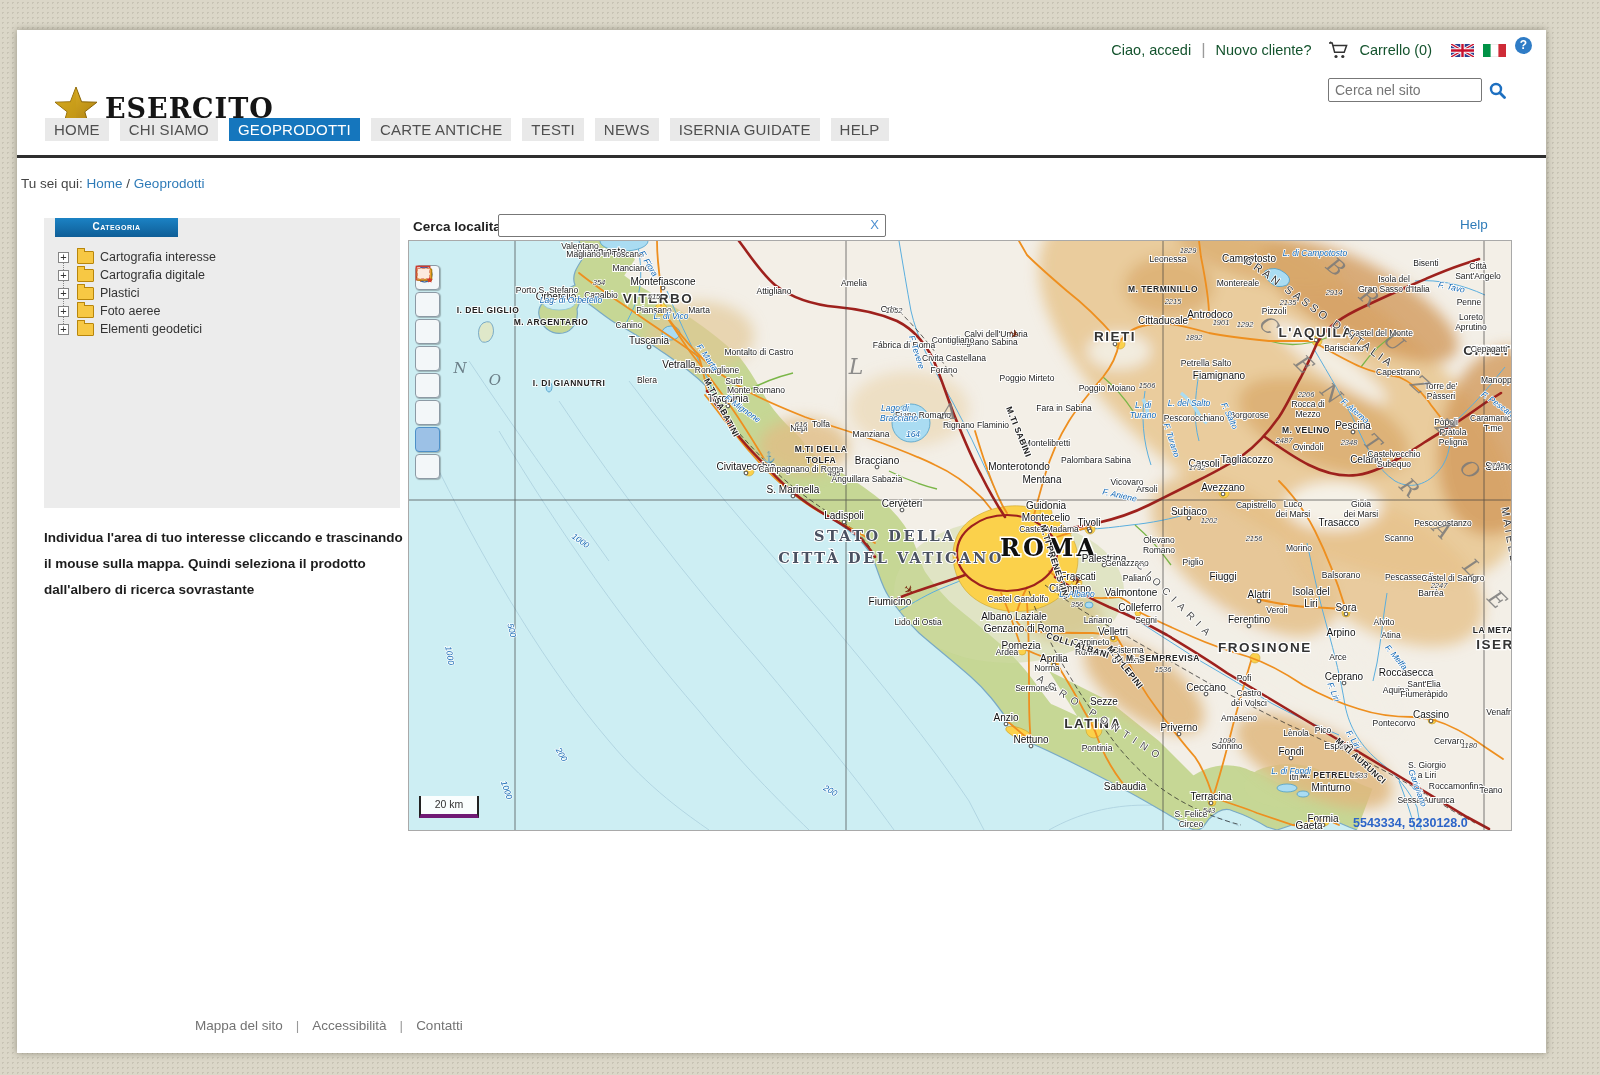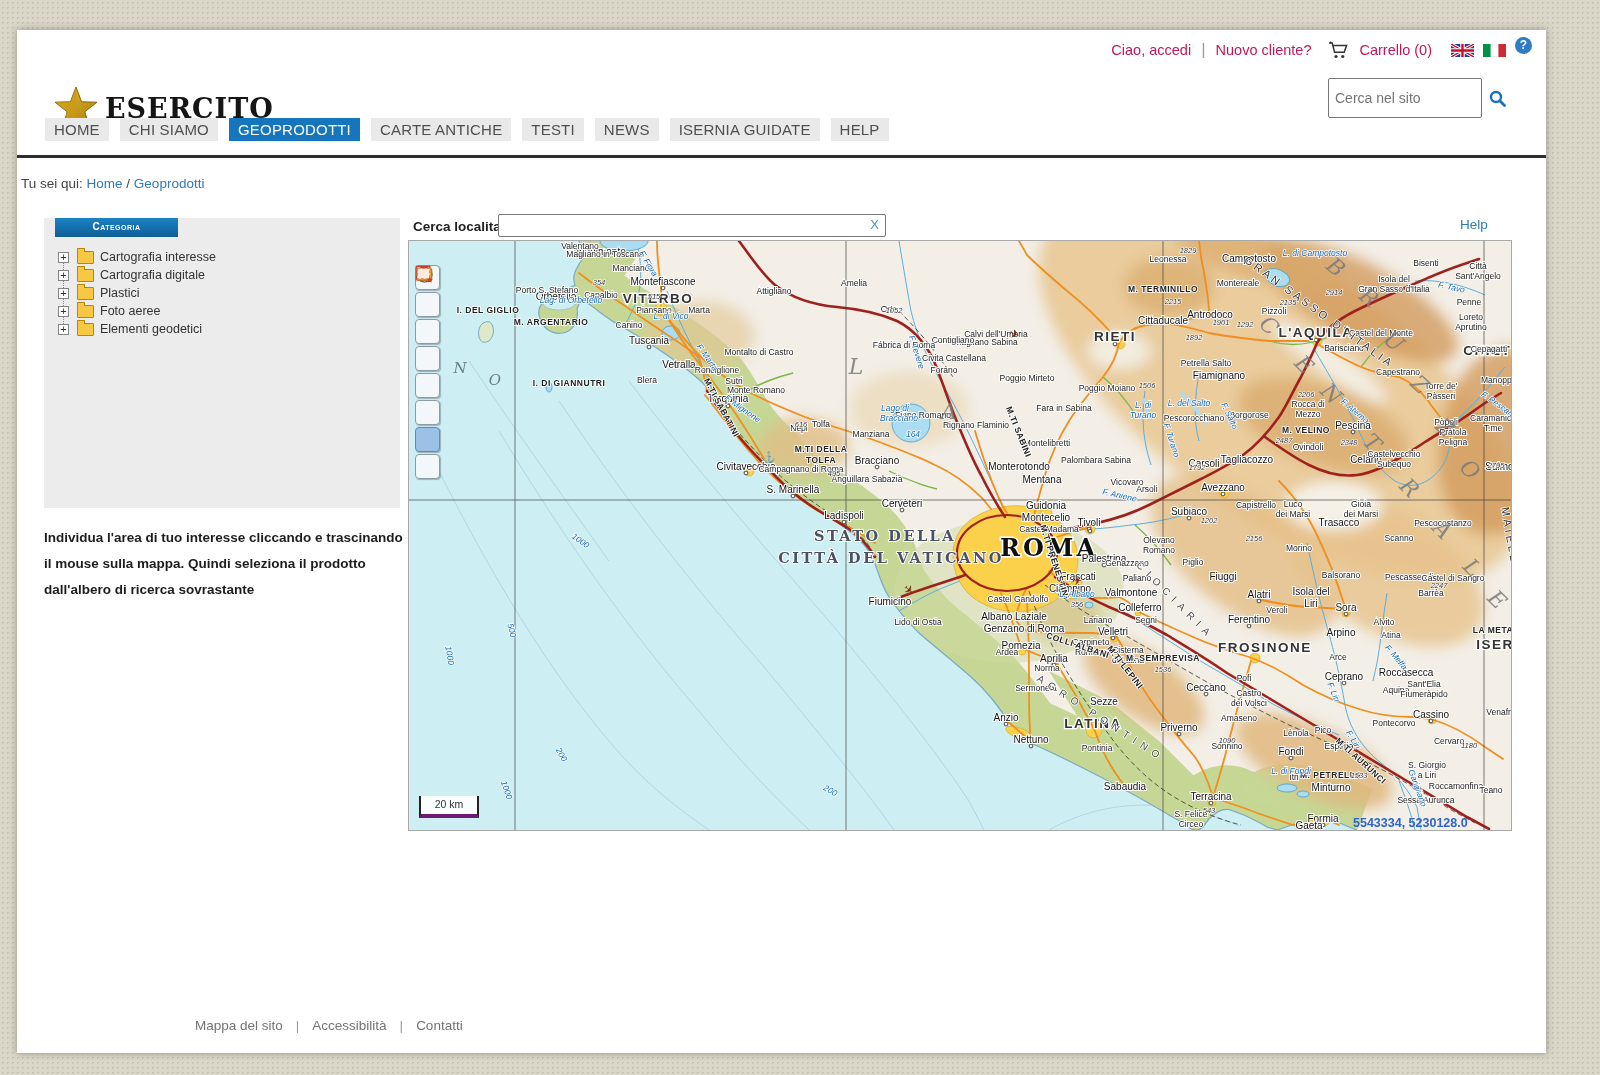--- a/index.html
+++ b/index.html
@@ -11,28 +11,28 @@
     background-size:5px 5px;
   }
   .card{
     position:absolute;left:17px;top:30px;width:1529px;height:1023px;
     background:#ffffff;box-shadow:0 0 7px rgba(60,55,40,.45);
   }
   
   .logo{position:absolute;left:36px;top:12px;display:flex;align-items:center;gap:6px;margin-top:44px;}
   .logo-text{font-family:"DejaVu Serif",serif;font-weight:bold;font-size:27px;letter-spacing:1px;color:#151515;}
   .toplinks{position:absolute;top:10px;right:14px;display:flex;align-items:center;gap:9px;font-size:14.5px;}
-  .toplinks a{color:#be185d;text-decoration:none;cursor:pointer;}
+  .toplinks a{color:#14532d;text-decoration:none;cursor:pointer;}
   .tl-sep{color:#9a9a9a;font-size:17px;margin:0 1px;}
   .flag{display:inline-block;line-height:0;cursor:pointer;}
   .help-bubble{width:17px;height:17px;border-radius:50%;background:#2f7cc6;color:#fff;
     font-size:12px;font-weight:bold;text-align:center;line-height:17px;cursor:pointer;margin-top:-10px;}
   .site-search{position:absolute;top:48px;right:40px;display:flex;align-items:center;gap:7px;}
   .site-search input{width:140px;height:22px;border:1px solid #777;border-radius:2px;
-    font-size:14px;color:#555;padding:8px 6px;font-family:"Liberation Sans",sans-serif;}
+    font-size:14px;color:#555;padding:0 6px;font-family:"Liberation Sans",sans-serif;}
   
   .nav{position:absolute;left:28px;top:88px;display:flex;gap:11px;}
   .nav-item{background:#e9e9e9;color:#4f4f4f;font-size:15px;padding:3px 9px;letter-spacing:.2px;cursor:pointer;}
   .nav-item.active{background:#1576bd;color:#fff;}
   .rule{position:absolute;left:0;top:125px;width:100%;height:3px;background:#2e2e2e;}
   .breadcrumb{position:absolute;left:4px;top:146px;font-size:13.5px;color:#444;}
   .breadcrumb a{color:#2e7bb8;text-decoration:none;cursor:pointer;}
   
   .side-panel{position:absolute;left:27px;top:188px;width:356px;height:290px;background:#ececec;}
   .cat-header{position:absolute;left:11px;top:0;width:123px;height:19px;

